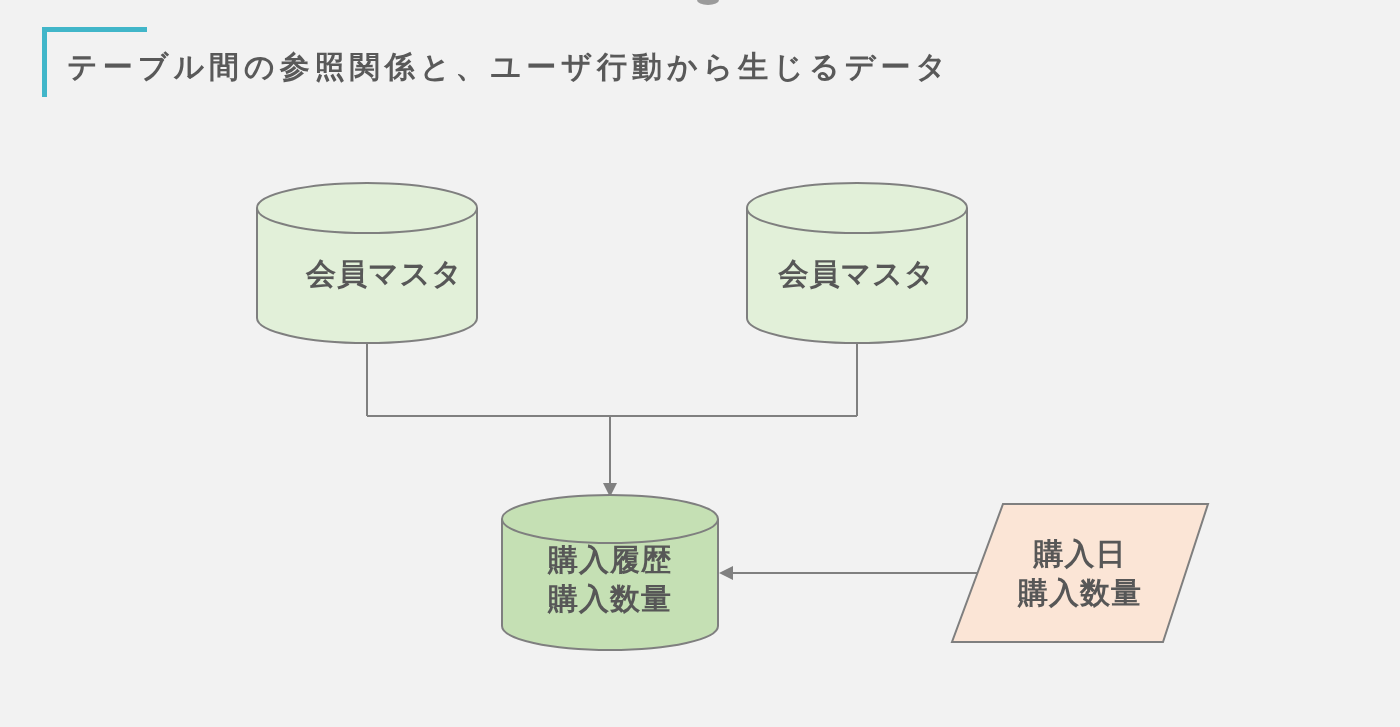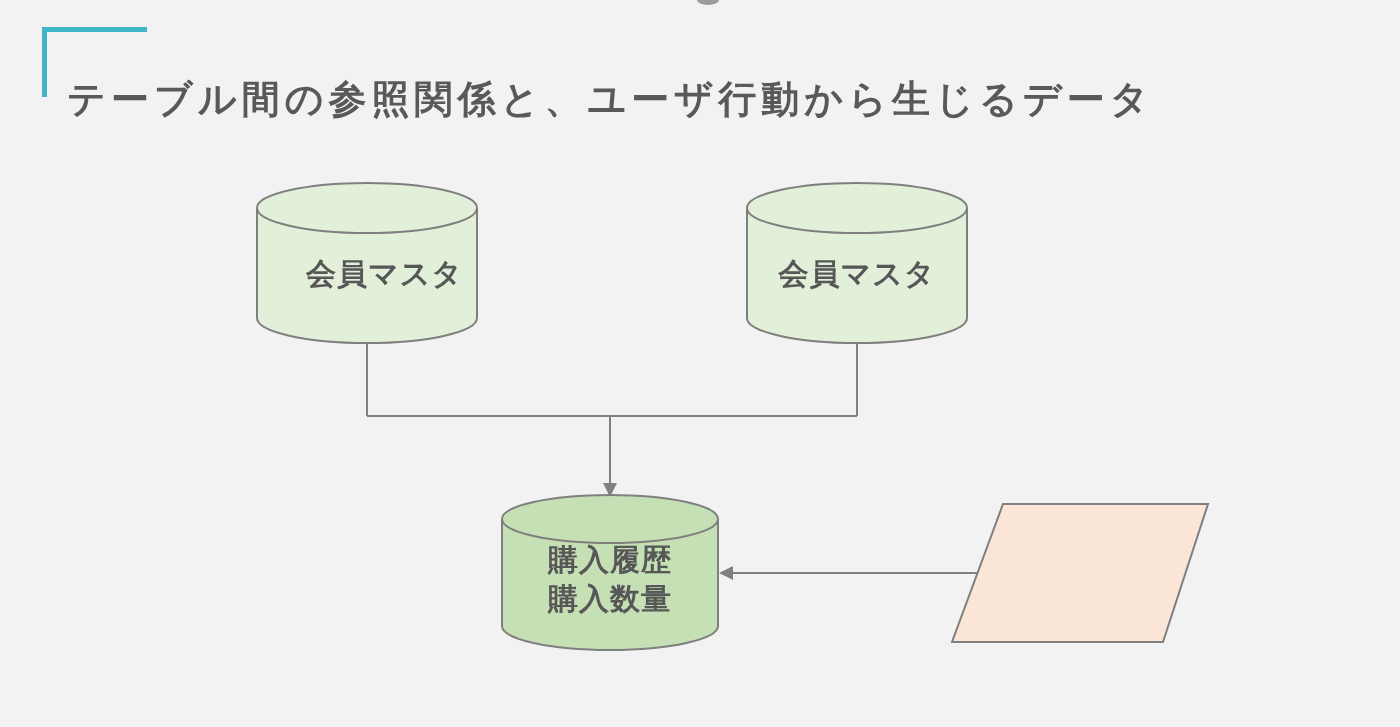--- a/index.html
+++ b/index.html
@@ -22,27 +22,26 @@
   }
   .title-bracket-h {
     position: absolute;
     left: 42px; top: 27px;
     width: 105px; height: 5px;
     background: #41b6c9;
   }
   .slide-title {
     position: absolute;
     left: 67px; top: 47px;
-    font-size: 38px;
+    font-size: 30px;
     font-weight: bold;
     letter-spacing: 5px;
     color: #595959;
     line-height: 40px;
     white-space: nowrap;
-    margin-top: 32px;
   }
   .top-dot {
     position: absolute;
     left: 697px; top: -5px;
     width: 22px; height: 10px;
     border-radius: 50%;
     background: #9b9b9b;
   }
   svg.diagram-canvas {
     position: absolute;
@@ -116,14 +115,18 @@
 
   <div class="node-label" style="left:747px; top:193px; width:220px; height:160px;">
     <span>会員マスタ</span>
   </div>
 
   <div class="node-label" style="left:502px; top:499px; width:216px; height:160px;">
     <span>購入履歴</span>
     <span>購入数量</span>
   </div>
 
+  <div class="node-label" style="left:952px; top:504px; width:256px; height:138px;">
+    <span>購入日</span>
+    <span>購入数量</span>
+  </div>
 
 </div>
 
 </body></html>

